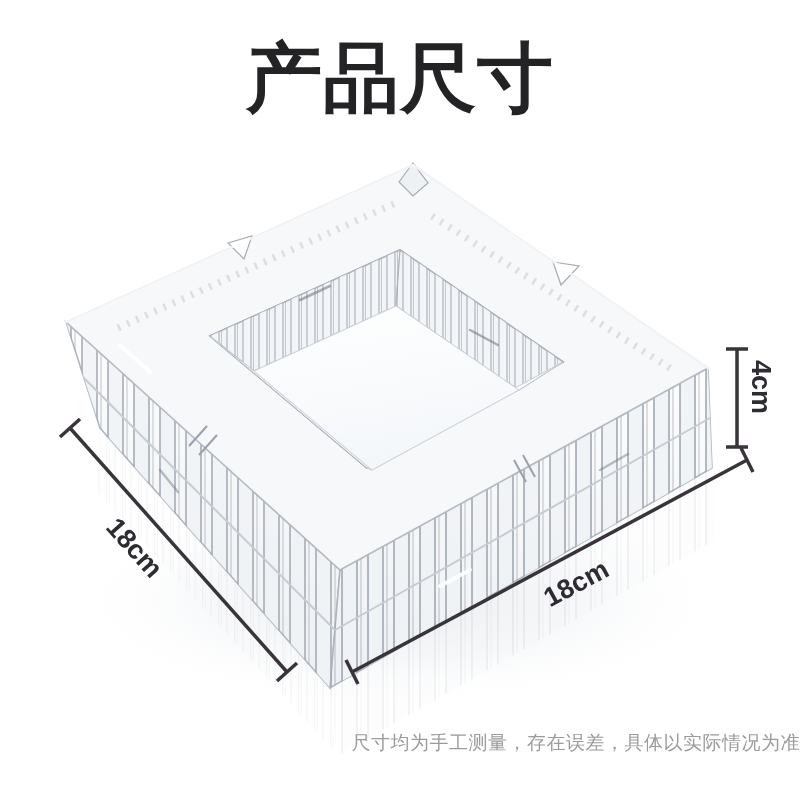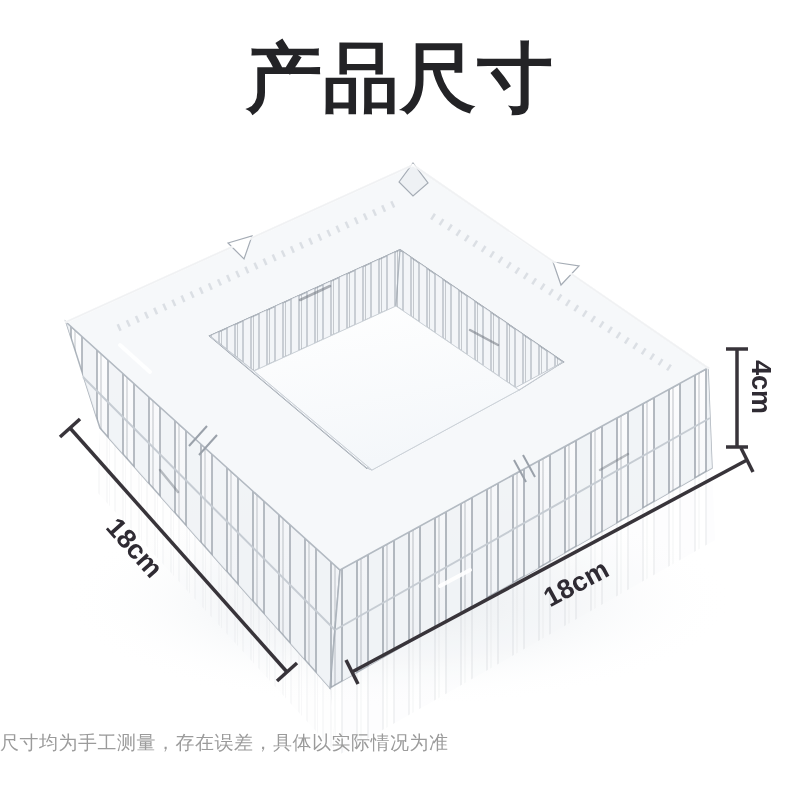--- a/index.html
+++ b/index.html
@@ -12,21 +12,21 @@
     text-align:center;font-size:76px;line-height:1.15;font-weight:900;
     color:#232326;letter-spacing:1px;
   }
   .scene{position:absolute;top:0;left:0;}
   .dim-label{
     font-size:27px;font-weight:bold;fill:#2f2b33;
     font-family:"Liberation Sans","DejaVu Sans",sans-serif;
   }
   .footer-note{
     position:absolute;top:731px;left:0;width:800px;
-    text-align:left;font-size:19px;line-height:1.3;
+    text-align:right;font-size:19px;line-height:1.3;
     color:#9b9b9b;letter-spacing:0.5px;
   }
 </style>
 </head>
 <body>
 
 <h1 class="page-title">产品尺寸</h1>
 
 <svg class="scene" width="800" height="800" viewBox="0 0 800 800">
   <defs>

